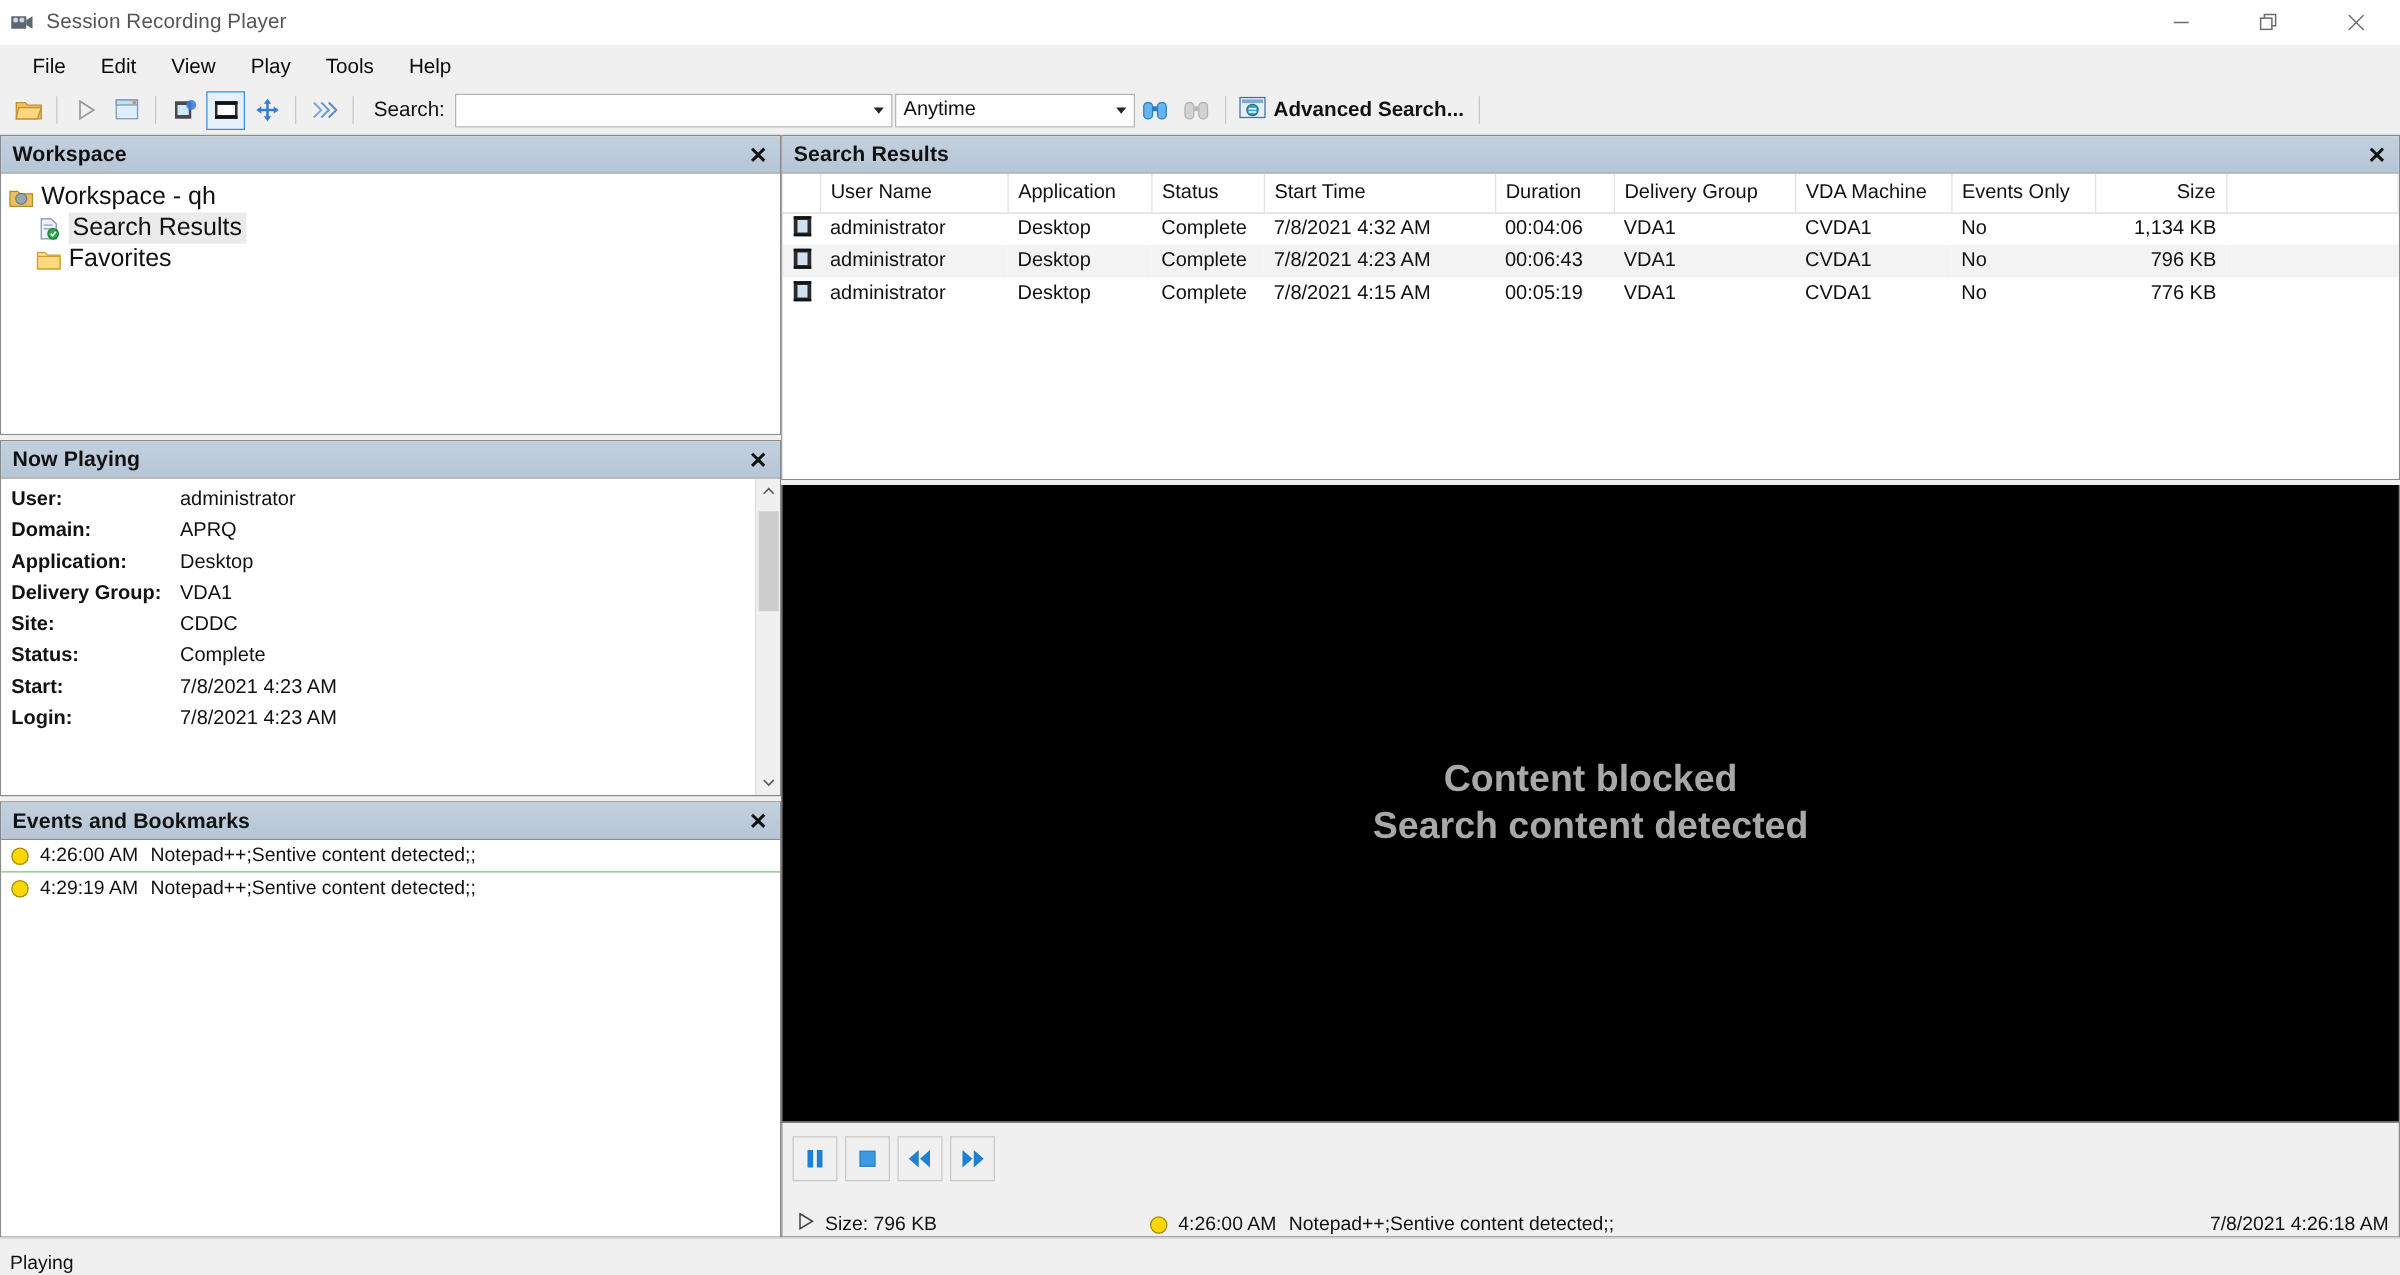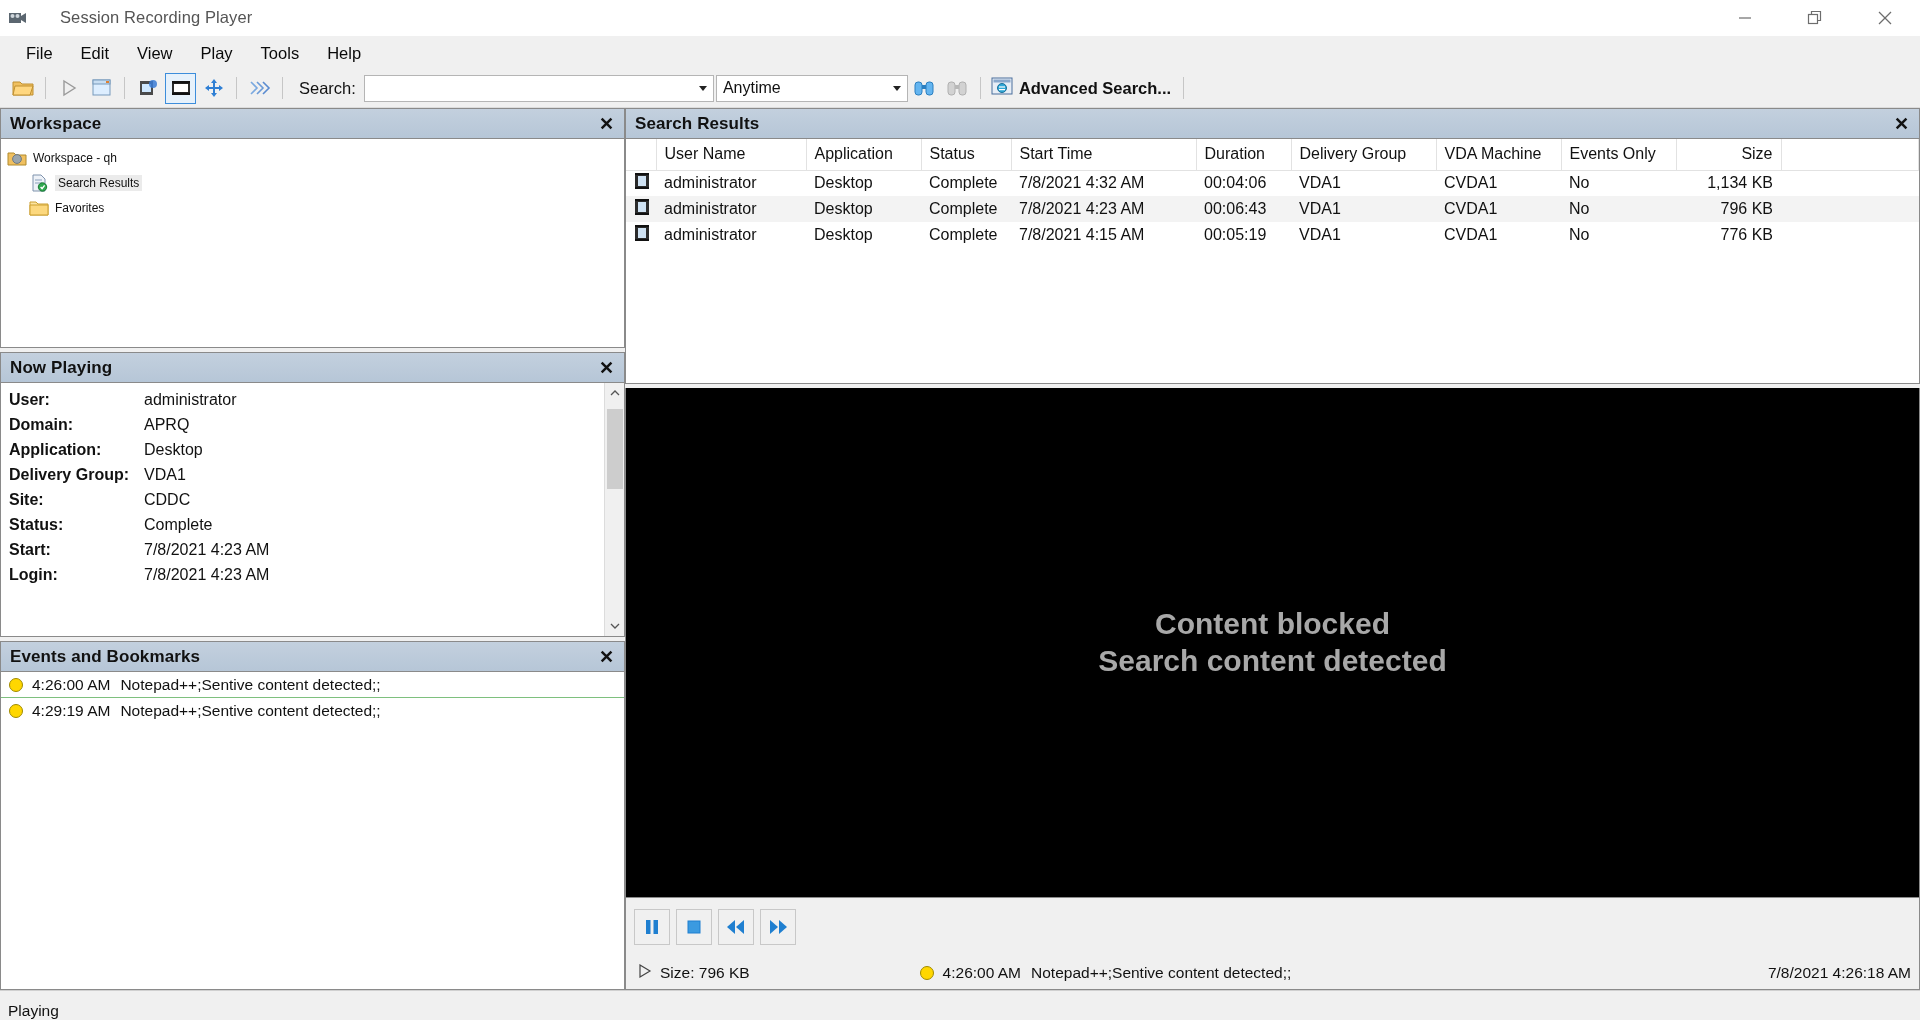--- a/index.html
+++ b/index.html
@@ -10,21 +10,21 @@
     font-family: "Liberation Sans", sans-serif;
     font-size: 16px;
     background: #f0f0f0;
     -webkit-font-smoothing: antialiased;
   }
   .app { width: 1920px; height: 1020px; display: flex; flex-direction: column; background: #f0f0f0; position: relative;}
 
   
   .titlebar {
     height: 36px; background: #ffffff; display: flex; align-items: center;
-    flex: 0 0 36px; border-bottom: 1px solid #ffffff; gap: 23px;
+    flex: 0 0 36px; border-bottom: 1px solid #ffffff;
   }
   .titlebar .tb-icon { margin-left: 8px; margin-right: 9px; width: 20px; height: 20px; position: relative; }
   .titlebar .tb-title { font-size: 16.5px; color: #555; letter-spacing: .1px;}
   .tb-buttons { margin-left: auto; display: flex; height: 36px; }
   .tb-btn { width: 70px; height: 36px; display: flex; align-items: center; justify-content: center; color: #6d6d6d;}
   .tb-btn svg { display:block; }
 
   
   .menubar {
     flex: 0 0 33px; height: 33px; background: #f0f0f0; display: flex; align-items: center;
@@ -61,21 +61,21 @@
     height: 30px; flex: 0 0 30px; background: linear-gradient(to bottom,#c3d0de 0%, #b6c6d7 100%);
     display: flex; align-items: center; padding: 0 6px 0 9px;
     border-bottom: 1px solid #8a8a8a;
   }
   .panel-head .title { font-size: 17px; font-weight: bold; color: #111; letter-spacing:.1px;}
   .panel-head .close { margin-left: auto; font-size: 18px; font-weight: bold; color: #111; line-height: 1; padding: 0 4px; cursor: default;}
   .panel-body { flex: 1 1 auto; background: #fff; overflow: hidden; position: relative; min-height:0;}
 
   
   .tree { padding: 6px 0 0 6px; }
-  .tree-row { display: flex; align-items: center; height: 25px; font-size: 12px; color: #111; }
+  .tree-row { display: flex; align-items: center; height: 25px; font-size: 20px; color: #111; }
   .tree-row.indent { padding-left: 22px; }
   .tree-row .lbl { margin-left: 6px; }
   .tree-row .lbl.sel { background: #ebebeb; padding: 1px 3px; }
   .ico { width: 20px; height: 18px; position: relative; flex: 0 0 20px;}
 
   
   .np-body { display: flex; }
   .np-list { flex: 1 1 auto; padding: 8px 0 0 8px; }
   .np-row { display: flex; height: 25px; align-items: baseline; font-size: 16px; }
   .np-key { width: 135px; flex: 0 0 135px; font-weight: bold; color: #111; }
@@ -114,21 +114,21 @@
   .timeline { flex: 1 1 auto; height: 46px; border: 1px solid #3c8ddb; background: #b6d7ea; position: relative; overflow: hidden; margin-left: 6px;}
   .tl-tick { position: absolute; top: 0; height: 22px; font-size: 14px; color: #0a2a3a; padding-left: 4px; border-left: 1px solid #4a6a7a;}
   .tl-line { position: absolute; left: 12px; right: 4px; top: 21px; height: 2px; background: #4a7d82;}
   .tl-sel { position: absolute; top: 0; bottom: 0; background: #5a8099; }
   .tl-mark { position: absolute; top: 0; bottom: 0; width: 14px; background: #cbdb2a; }
   .tl-dot { position: absolute; width: 15px; height: 15px; border-radius: 50%; background: #ffd700; border: 1px solid #8a7500; }
   .tl-handle { position: absolute; width: 32px; height: 18px; background: #fff; border: 4px solid #2cb57f; border-top:none;border-bottom:none; border-radius: 2px; }
   .tl-underline { position:absolute; height:2px; background:#6ea8dd; bottom: 0;}
 
   
-  .infobar { flex: 0 0 34px; height: 34px; display: flex; align-items: center; border: 1px solid #8a8a8a; border-top: none; background: #f0f0f0; font-size: 15.5px; color: #111; padding: 0 8px;}
+  .infobar { flex: 0 0 34px; height: 34px; display: flex; align-items: flex-end; border: 1px solid #8a8a8a; border-top: none; background: #f0f0f0; font-size: 15.5px; color: #111; padding: 0 8px;}
   .infobar .play-tri { margin: 0 8px 0 4px; }
   .infobar .size { }
   .infobar .center { display: flex; align-items: center; margin-left: 170px; }
   .infobar .right { margin-left: auto; }
 
   
   .statusbar { flex: 0 0 30px; height: 30px; background: #f0f0f0; border-top: 1px solid #d0d0d0; display: flex; align-items: flex-end; padding-left: 8px; font-size: 15.5px; color: #111;}
 </style>
 </head>
 <body>

